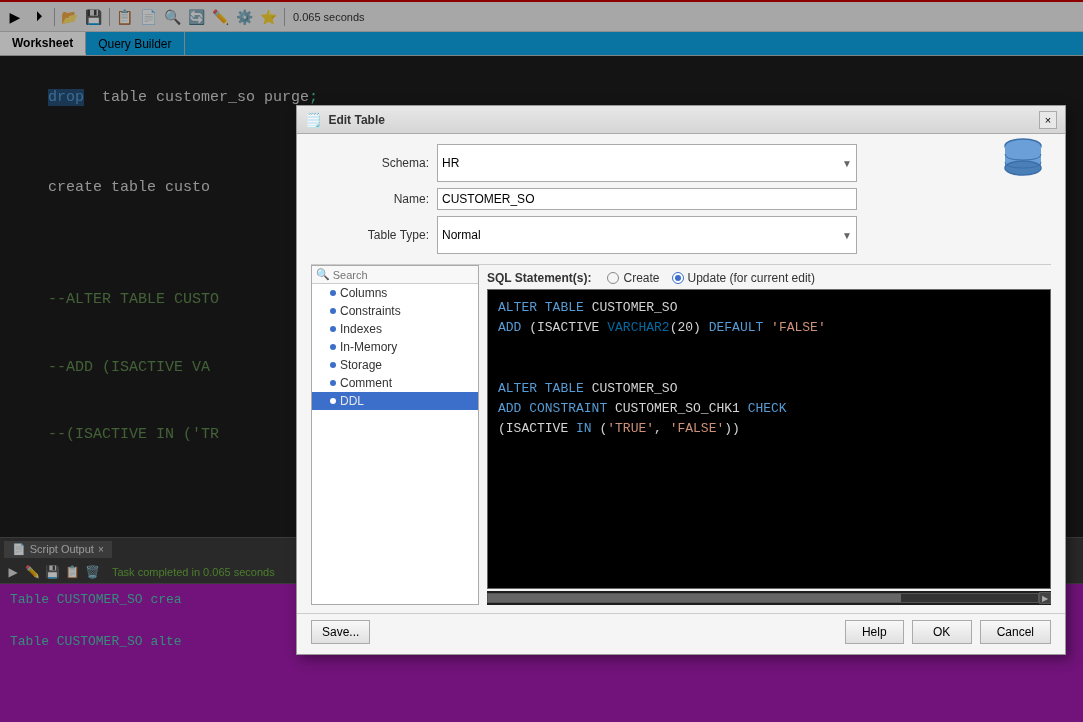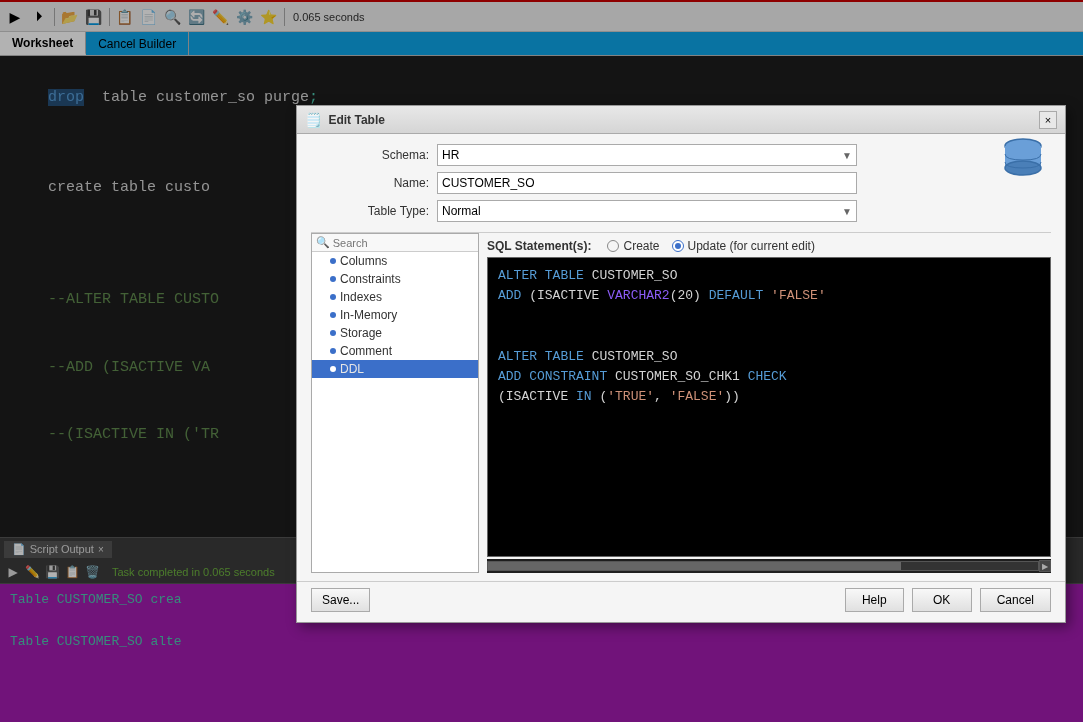--- a/index.html
+++ b/index.html
@@ -218,21 +218,21 @@
     .form-input {
       flex: 1;
       height: 22px;
       font-size: 12px;
       border: 1px solid #aaa;
       padding: 0 4px;
       background: white;
     }
     .form-select {
       flex: 1;
-      height: 22px;
+      height: 38px;
       font-size: 12px;
       border: 1px solid #aaa;
       background: white;
       display: flex;
       align-items: center;
       justify-content: space-between;
       padding: 0 4px;
       cursor: pointer;
     }
     .form-select-arrow {
@@ -354,21 +354,21 @@
       font-family: 'Courier New', monospace;
       font-size: 13px;
       flex: 1;
       padding: 8px 10px;
       overflow: auto;
       min-height: 300px;
       border: 1px solid #666;
     }
     .sql-line { line-height: 1.55; white-space: pre; }
     .sql-kw { color: #569cd6; }
-    .sql-type { color: #8b5cf6; }
+    .sql-type { color: #0369a1; }
     .sql-str { color: #ce9178; }
 
     
     .dialog-footer {
       display: flex;
       justify-content: space-between;
       align-items: center;
       padding: 6px 14px 10px 14px;
       border-top: 1px solid #ccc;
     }
@@ -405,21 +405,21 @@
   <div class="toolbar-btn">🔄</div>
   <div class="toolbar-btn">✏️</div>
   <div class="toolbar-btn">⚙️</div>
   <div class="toolbar-btn">⭐</div>
   <div class="toolbar-separator"></div>
   <span class="toolbar-timer">0.065 seconds</span>
 </div>
 
 <div class="tabs-bar">
   <div class="tab active">Worksheet</div>
-  <div class="tab">Cancel Builder</div>
+  <div class="tab">Query Builder</div>
 </div>
 
 <div class="editor-area">
   <div class="editor-line">
     <span class="kw-drop">drop</span><span class="kw-white">  table customer_so purge</span><span class="kw-semi">;</span>
   </div>
   <div class="editor-line">&nbsp;</div>
   <div class="editor-line">
     <span class="kw-white">create table custo</span>
   </div>

